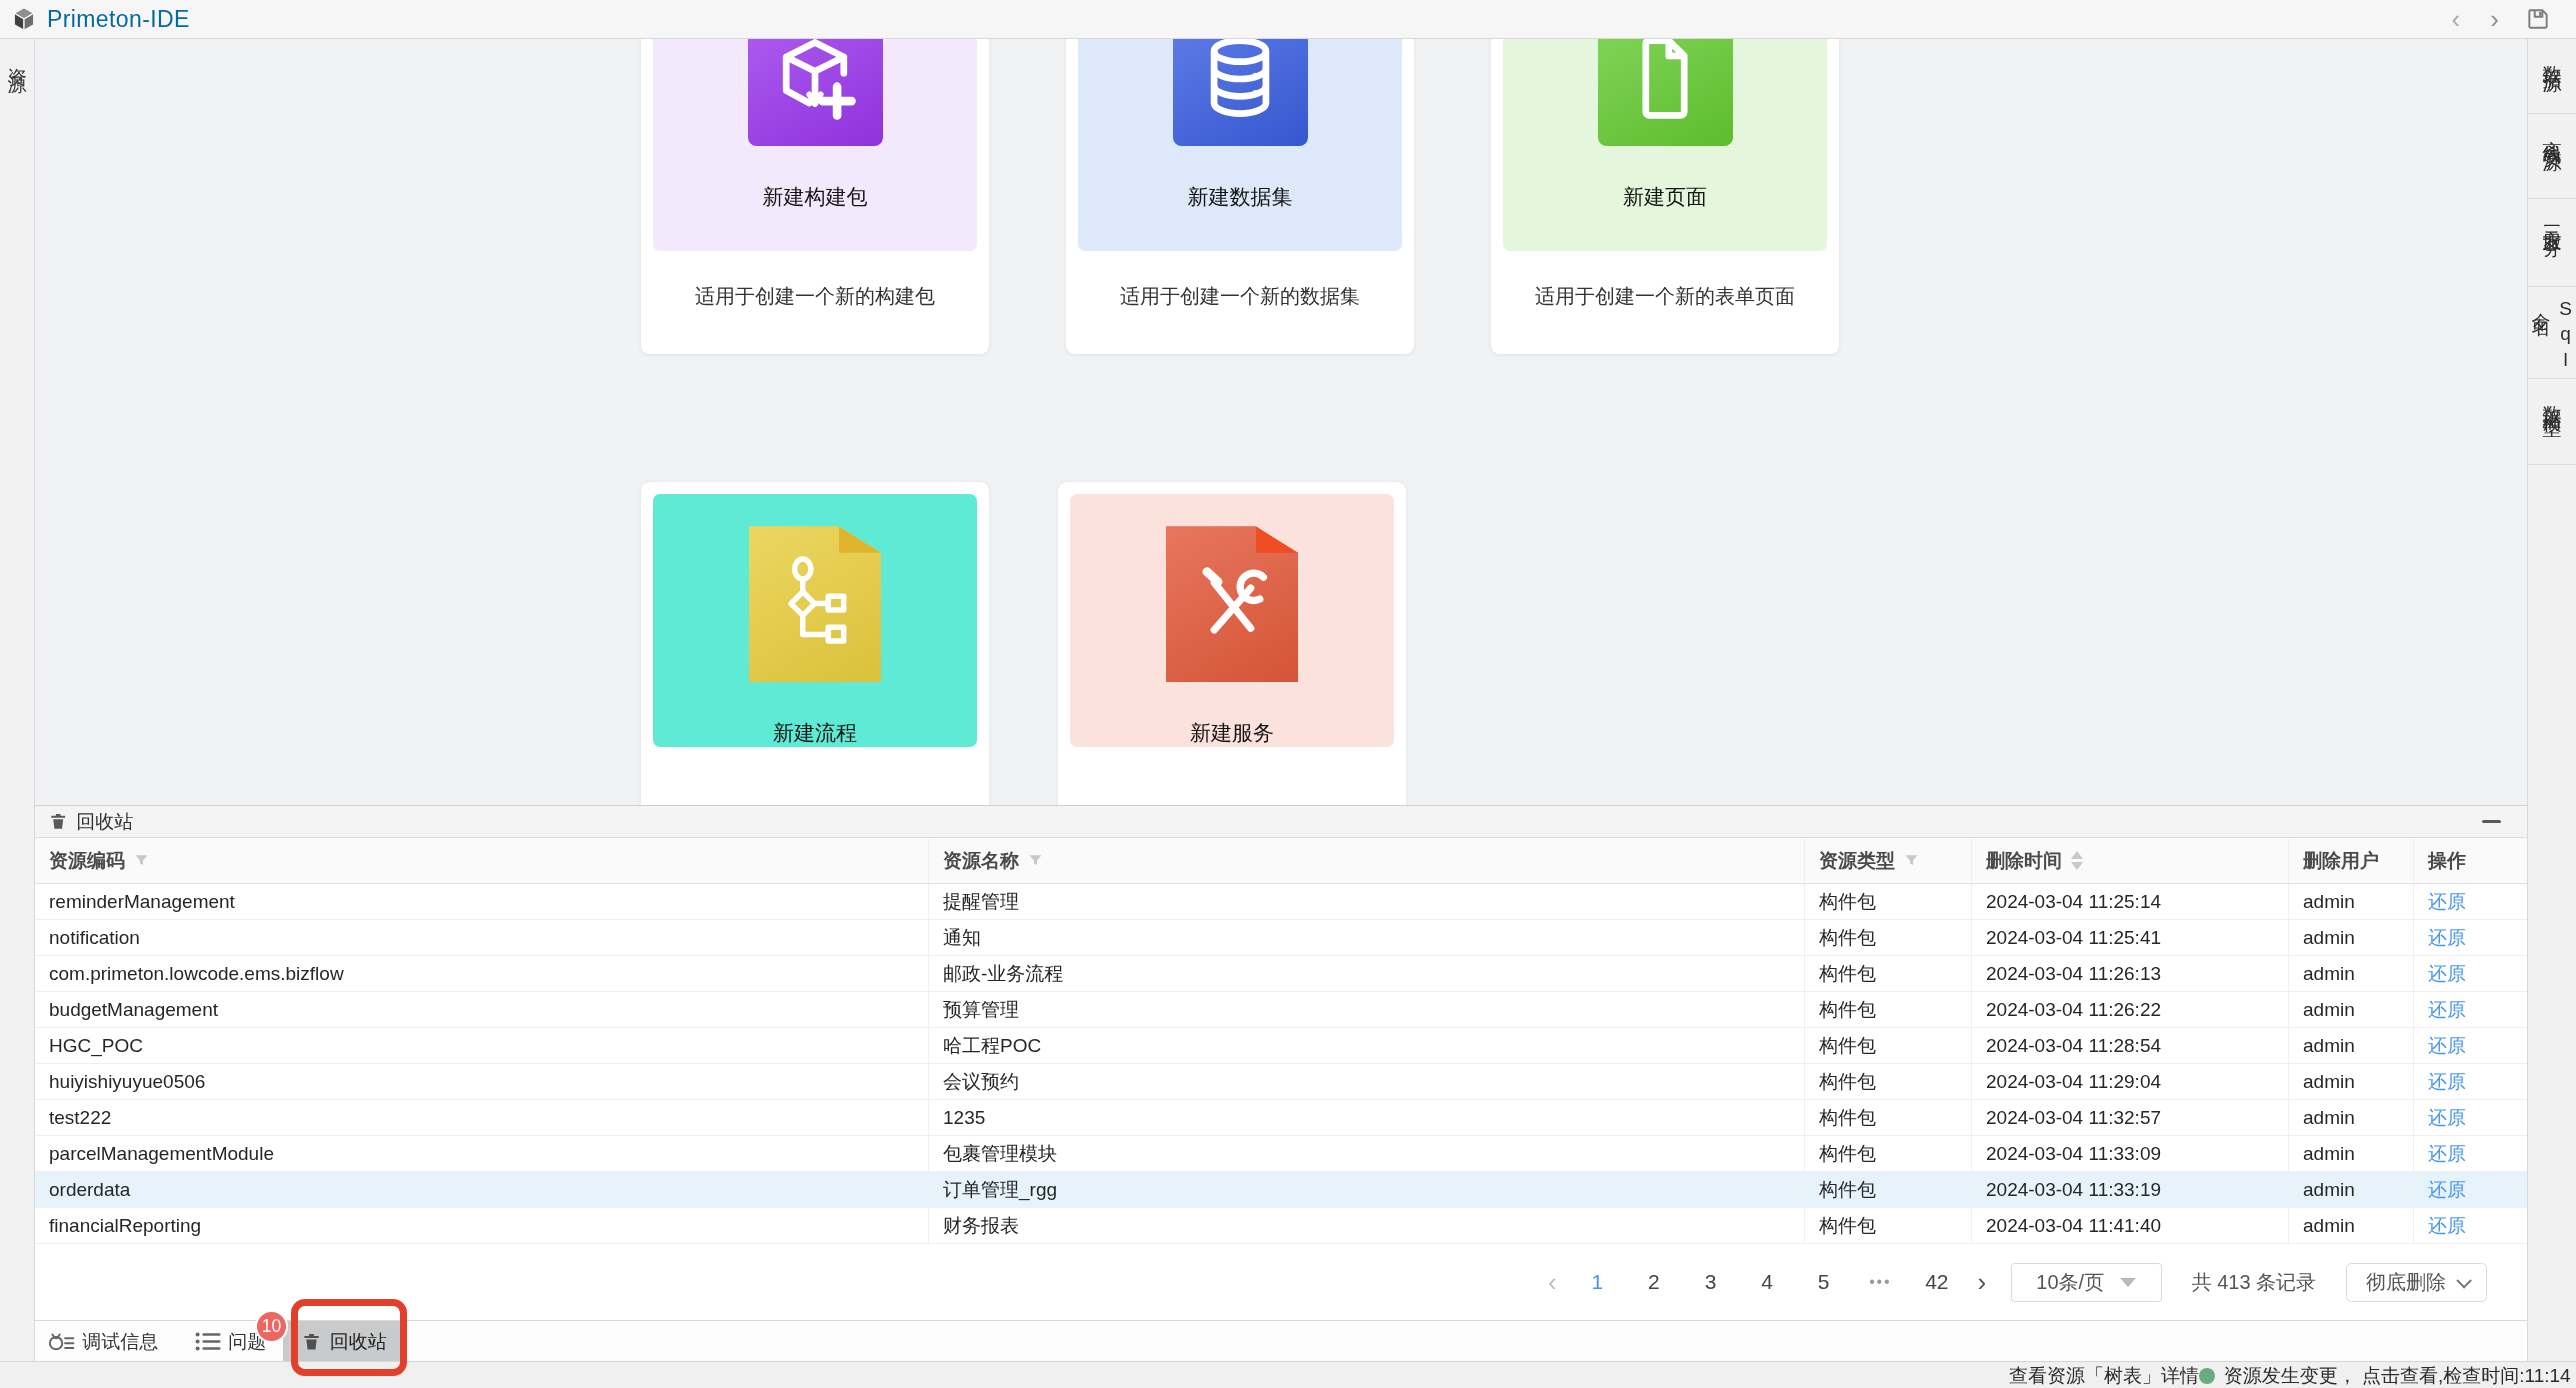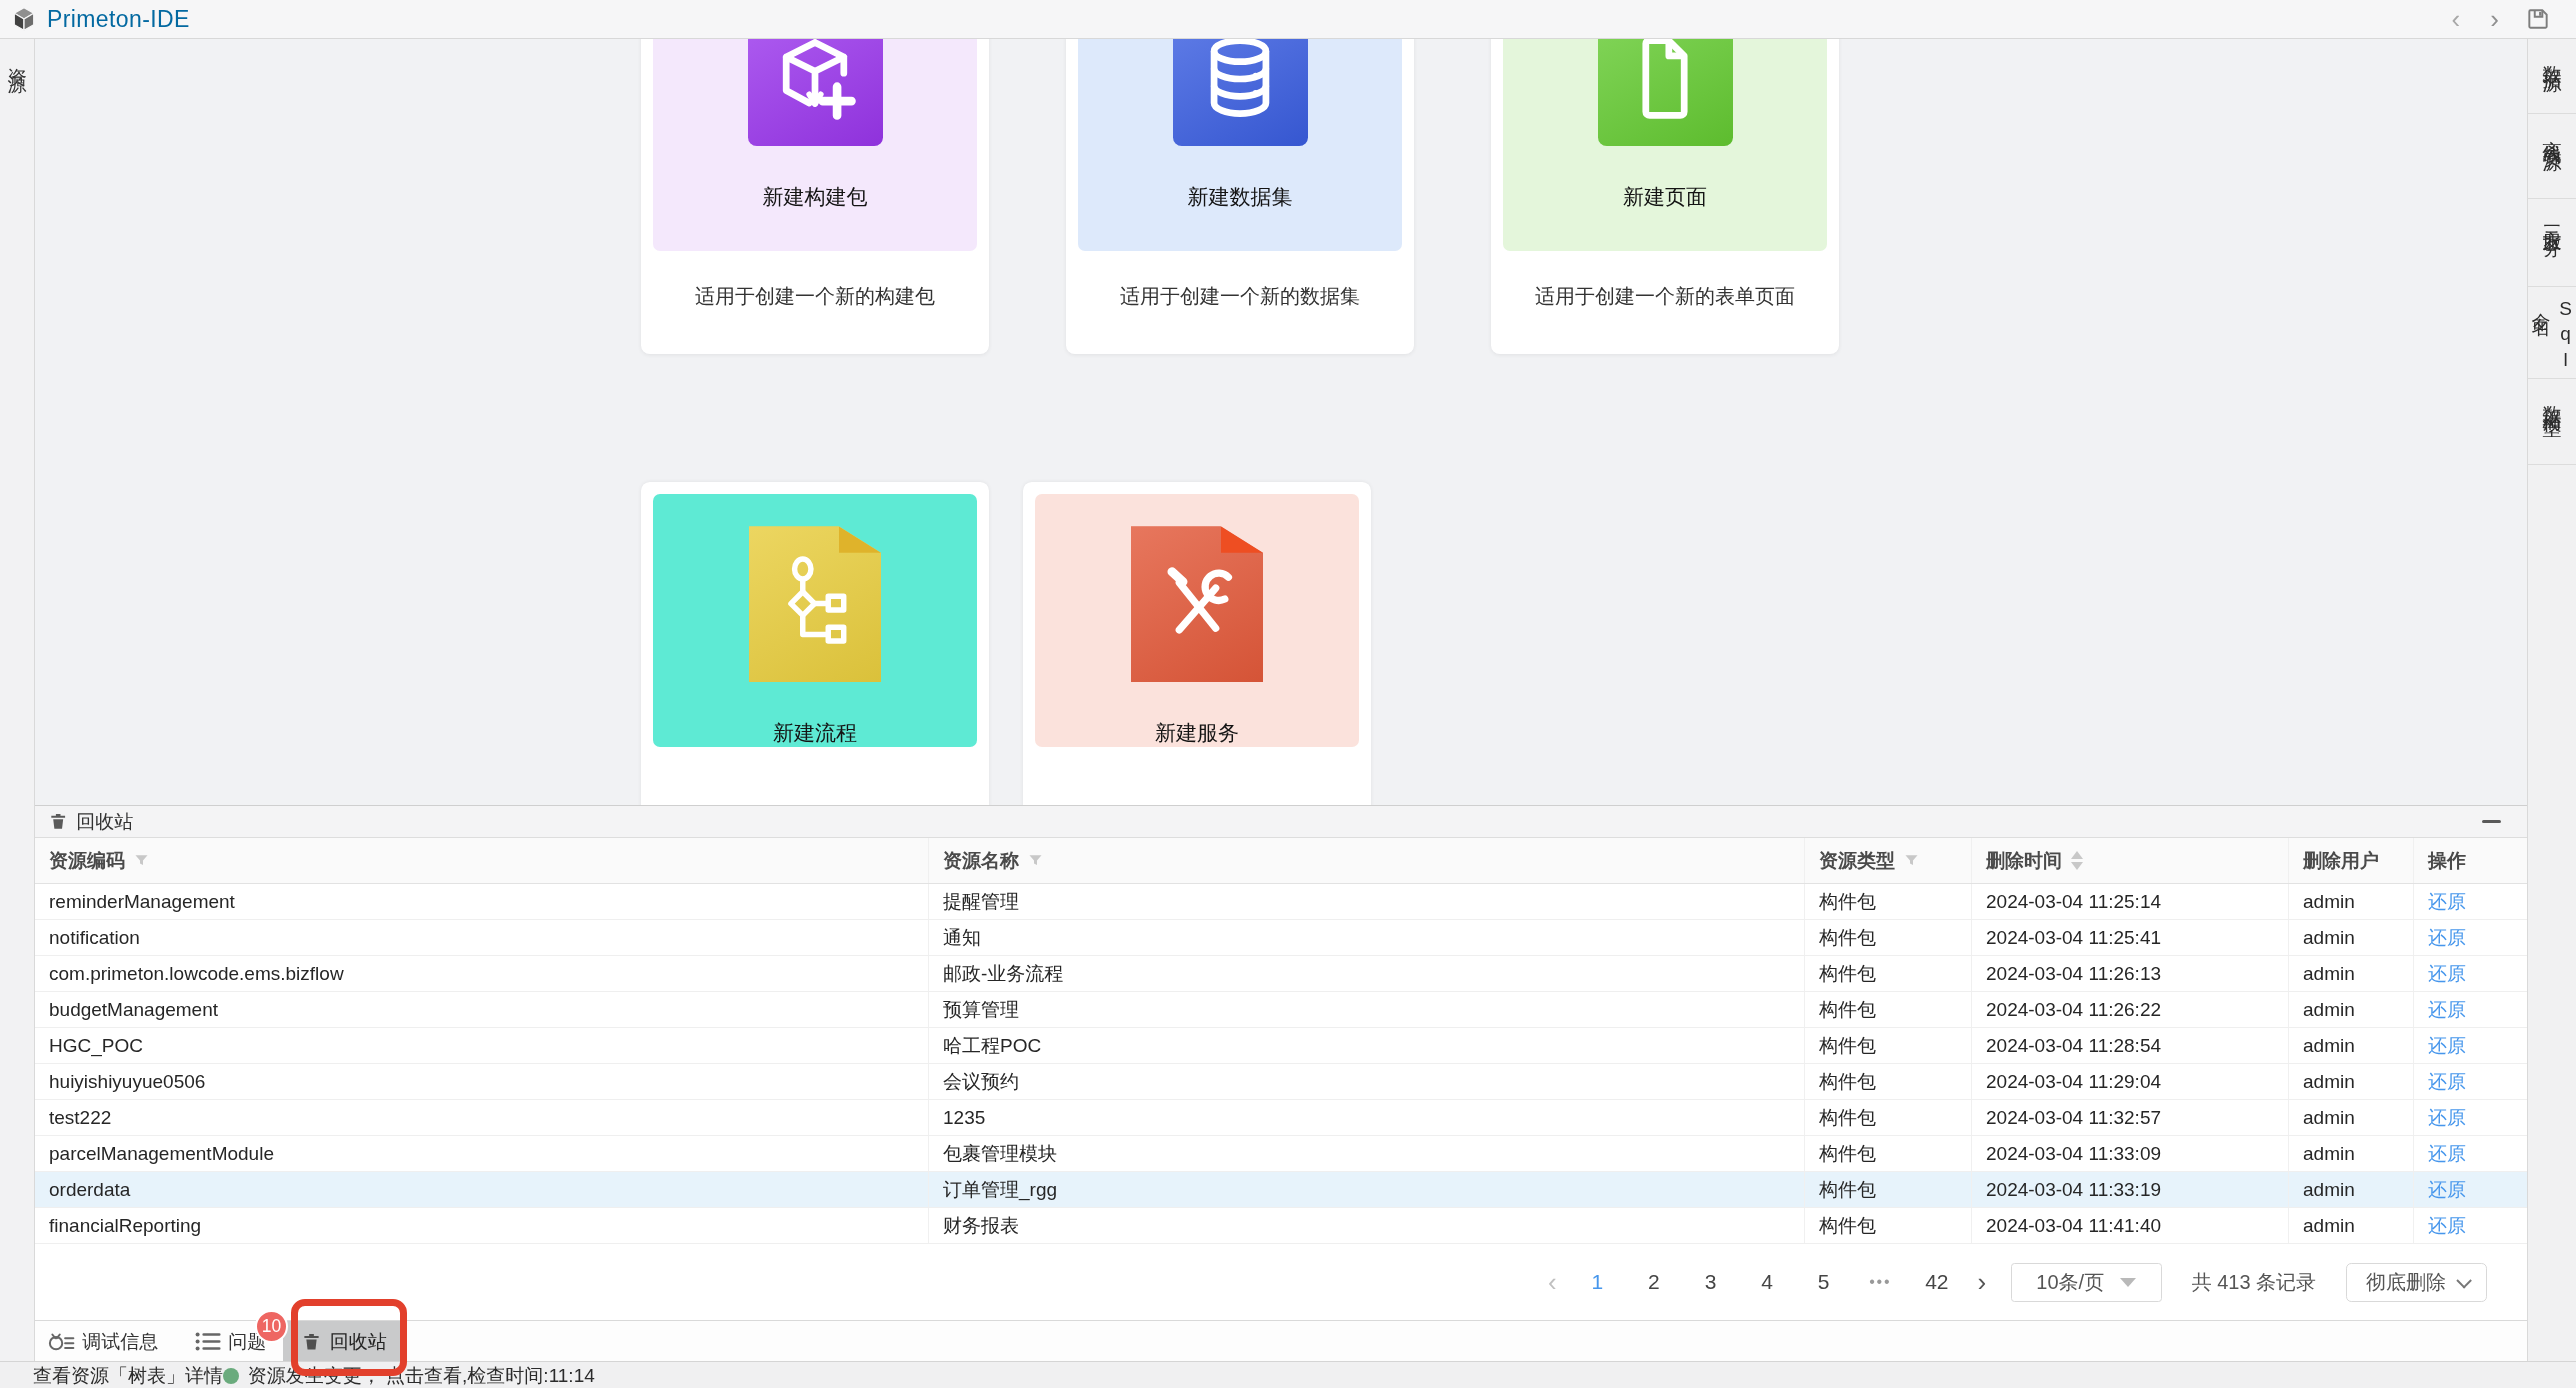--- a/index.html
+++ b/index.html
@@ -33,21 +33,21 @@
   .card-pastel { height:253px; border-radius:7px; display:flex; flex-direction:column; align-items:center; }
   .icon-sq { position:relative; width:135px; height:135px; border-radius:8.8px; margin-top:13px; display:flex; align-items:center; justify-content:center; }
   .icon-sq::after { content:""; position:absolute; inset:0; border-radius:inherit; background:linear-gradient(150deg,rgba(255,255,255,.20),rgba(0,0,0,.08)); }
   .icon-doc { position:relative; width:132px; height:175px; margin-top:32px; clip-path:polygon(0 0,68% 0,100% 17%,100% 100%,0 100%); display:flex; align-items:center; justify-content:center; }
   .icon-doc::after { content:""; position:absolute; inset:0; background:linear-gradient(150deg,rgba(255,255,255,.18),rgba(0,0,0,.06)); }
   .fold { position:absolute; left:68%; top:0; width:32%; height:17%; clip-path:polygon(0 0,0 100%,100% 100%); z-index:2; }
   .icon-glyph { position:relative; z-index:3; }
   .card-title { font-size:21px; color:#141414; margin-top:37px; }
   .card-desc { font-size:20px; color:#333; text-align:center; margin-top:32px; }
   .c-r1-0{left:606px;top:-53px}.c-r1-1{left:1031px;top:-53px}.c-r1-2{left:1456px;top:-53px}
-  .c-r2-0{left:606px;top:443px}.c-r2-1{left:988px;top:443px}
+  .c-r2-0{left:606px;top:443px}.c-r2-1{left:1023px;top:443px}
 
   
   .panel { flex:0 0 515px; background:#fff; border-top:0.9px solid #cfcfcf; display:flex; flex-direction:column; }
   .panel-header { height:32px; flex:0 0 32px; background:#f4f4f5; border-bottom:0.9px solid #ddd; display:flex; align-items:center; padding:0 26px 0 14px; }
   .panel-title { font-size:19px; color:#333; margin-left:8.8px; }
   .ph-spacer { flex:1; }
   .min-dash { width:19px; height:3.5px; background:#595959; border-radius:1.8px; cursor:pointer; }
 
   .thead { display:flex; height:46px; background:#fafafa; border-bottom:0.9px solid #e2e2e2; align-items:center; font-weight:bold; color:#4a4a4a; }
   .thead .cell { display:flex; align-items:center; gap:8.8px; height:100%; }
@@ -76,21 +76,21 @@
   .chev-v { width:10.5px; height:10.5px; border-right:2.2px solid #777; border-bottom:2.2px solid #777; transform:rotate(45deg) translateY(-2.6px); }
 
   
   .toolbar { flex:0 0 41px; background:#fdfdfd; border-top:0.9px solid #d9d9d9; display:flex; align-items:center; padding-left:12.3px; }
   .tool-item { display:flex; align-items:center; gap:7px; font-size:19px; color:#333; cursor:pointer; }
   .tool-debug { margin-right:37px; }
   .tool-problems { margin-right:16.7px; }
   .tool-recycle { height:41px; padding:0 19px; background:#c9cacb; display:flex; align-items:center; gap:8.8px; font-size:19px; color:#222; cursor:pointer; }
 
   
-  .statusbar { flex:0 0 28px; background:#f0f0f1; border-top:0.9px solid #d5d5d5; display:flex; align-items:center; justify-content:flex-start; padding:0 5.3px 0 33px; }
+  .statusbar { flex:0 0 28px; background:#f0f0f1; border-top:0.9px solid #d5d5d5; display:flex; align-items:center; justify-content:flex-end; padding:0 5.3px 0 33px; }
   .status-left { font-size:19px; color:#2b2b2b; }
   .status-right { display:flex; align-items:center; gap:8.8px; font-size:19px; color:#2b2b2b; cursor:pointer; }
   .dot { width:16px; height:16px; border-radius:50%; background:var(--status_green,#6aab7d); }
 
   
   .badge { position:absolute; left:255px; top:1310px; width:33px; height:33px; border-radius:50%; background:var(--badge,#ee6662); border:2.6px solid #fff; color:#fff; font-size:17.5px; display:flex; align-items:center; justify-content:center; z-index:40; }
   .annotation { position:absolute; left:291px; top:1299px; width:116px; height:77px; border:7px solid var(--annotation,#e2402c); border-radius:14px; z-index:30; pointer-events:none; }
 </style>
 </head>
 <body>

